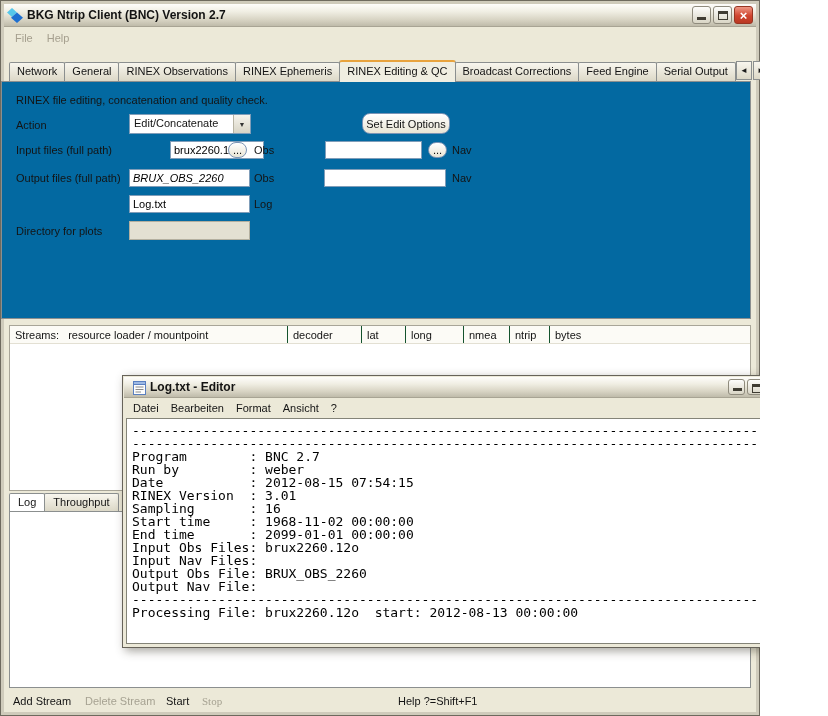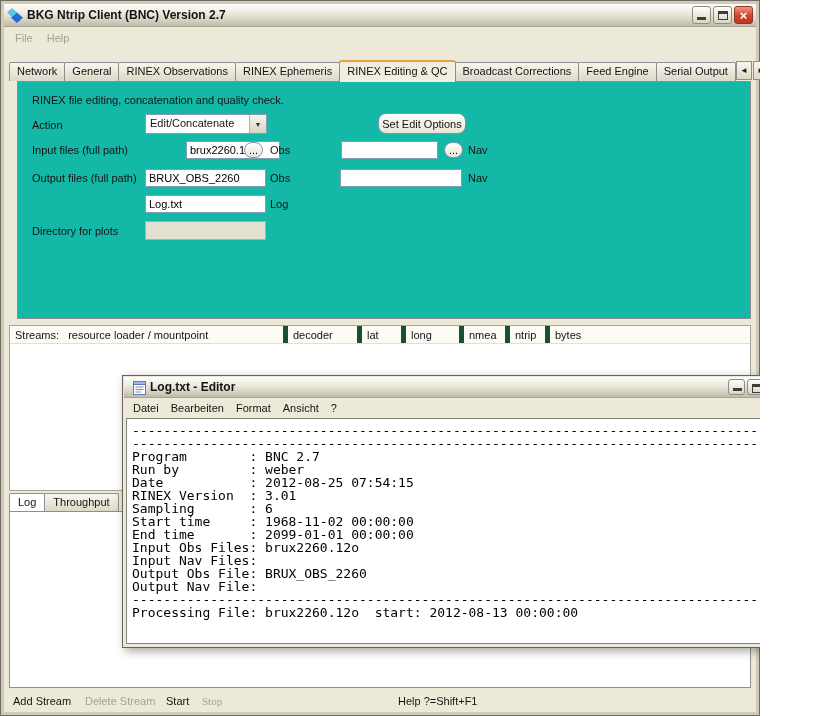--- a/index.html
+++ b/index.html
@@ -49,37 +49,37 @@
     border-radius: 3px 3px 0 0; position: relative; z-index: 5; margin-bottom: -1px;
   }
   .tabscroll { margin-left: auto; display: flex; margin-bottom: 1px; }
   .tsbtn {
     width: 16px; height: 19px; border: 1px solid #8b8f8f; margin-left: 1px;
     background: linear-gradient(#f8f6ee, #dcd8c7);
     display: flex; align-items: center; justify-content: center; font-size: 8px; color: #1c1c1c;
   }
 
   
-  .tabpane { position: absolute; left: 16px; right: 8px; top: 80px; height: 238px; border: 1px solid #8b8f8f; background: #14b8a6; z-index: 2; }
+  .tabpane { position: absolute; left: 0; right: 8px; top: 80px; height: 238px; border: 1px solid #8b8f8f; background: #0369a1; z-index: 2; }
   .lbl { position: absolute; font-size: 11px; white-space: nowrap; }
   .txt { position: absolute; border: 1px solid var(--field-border-blue,#7f9db9); background: #fff; font: 11px "Liberation Sans", sans-serif; padding: 1px 3px; }
   .txt.disabledfield { background: #e3e0d2; border-color: #b3af9f; }
   .btn {
     position: absolute; border: 1px solid #7b94b5; border-radius: 8px;
     background: linear-gradient(#ffffff, #e9e5d5); font: 11px "Liberation Sans", sans-serif;
     display: flex; align-items: center; justify-content: center; color: #141414;
   }
   .combo { position: absolute; border: 1px solid var(--field-border-blue,#7f9db9); background: #fff; display: flex; align-items: stretch; }
   .combo-text { flex: 1; font-size: 11px; padding: 2px 4px; white-space: nowrap; overflow: hidden; }
   .combo-arrow { width: 17px; border-left: 1px solid #b7b3a3; background: linear-gradient(#f6f4ed, #d8d4c5); display: flex; align-items: center; justify-content: center; font-size: 7px; color: #333; }
 
   
   .streams { position: absolute; left: 8px; right: 8px; top: 324px; height: 166px; border: 1px solid #a8a598; background: #fff; }
   .shead { display: flex; height: 18px; align-items: center; background: #fcfbf6; border-bottom: 1px solid #e3e0d3; font-size: 11px; }
-  .scol { height: 100%; display: flex; align-items: center; padding: 0 5px; border-right: 5px solid #14532d; white-space: pre; }
+  .scol { height: 100%; display: flex; align-items: center; padding: 0 5px; border-right: 1px solid #14532d; white-space: pre; }
   .c0 { width: 278px; } .c1 { width: 74px; } .c2 { width: 44px; } .c3 { width: 58px; }
   .c4 { width: 46px; } .c5 { width: 40px; } .c6 { flex: 1; border-right: none; }
   .sbody { position: absolute; top: 18px; left: 0; right: 0; bottom: 0; background: #fff; }
 
   
   .bottomtabs { position: absolute; left: 8px; top: 492px; height: 18px; display: flex; align-items: flex-end; }
   .btab {
     height: 18px; line-height: 16px; padding: 0 8px; font-size: 11px;
     background: linear-gradient(#f8f6ee, #dcd8c7); border: 1px solid #8b8f8f; border-bottom: none;
     border-radius: 2px 2px 0 0; margin-right: -1px;
@@ -167,21 +167,21 @@
 
       <div class="lbl" style="left:14px; top:62px;">Input files (full path)</div>
       <input class="txt" style="left: 127px; top: 59px; width: 94px; height: 18px; margin-left: 41px;" value="brux2260.12o">
       <button class="btn" style="left:226px; top:60px; width:19px; height:16px;">...</button>
       <div class="lbl" style="left:252px; top:62px;">Obs</div>
       <input class="txt" style="left: 323px; top: 59px; width: 97px; height: 18px;" value="">
       <button class="btn" style="left:426px; top:60px; width:19px; height:16px;">...</button>
       <div class="lbl" style="left:450px; top:62px;">Nav</div>
 
       <div class="lbl" style="left:14px; top:90px;">Output files (full path)</div>
-      <input class="txt" style="left: 127px; top: 87px; width: 121px; height: 18px;" value="BRUX_OBS_2260">
+      <input class="txt" style="left: 127px; top: 87px; width: 121px; height: 18px; font-style: italic;" value="BRUX_OBS_2260">
       <div class="lbl" style="left:252px; top:90px;">Obs</div>
       <input class="txt" style="left: 322px; top: 87px; width: 122px; height: 18px;" value="">
       <div class="lbl" style="left:450px; top:90px;">Nav</div>
 
       <input class="txt" style="left: 127px; top: 113px; width: 121px; height: 18px;" value="Log.txt">
       <div class="lbl" style="left:252px; top:116px;">Log</div>
 
       <div class="lbl" style="left:14px; top:143px;">Directory for plots</div>
       <input class="txt disabledfield" disabled="" style="left: 127px; top: 139px; width: 121px; height: 19px;" value="">
     </div>
@@ -245,23 +245,23 @@
       <span class="emitem">Format</span>
       <span class="emitem">Ansicht</span>
       <span class="emitem">?</span>
     </div>
 
     <div class="etext">
       <div class="tline">--------------------------------------------------------------------------------</div>
       <div class="tline">--------------------------------------------------------------------------------</div>
       <div class="tline">Program        : BNC 2.7</div>
       <div class="tline">Run by         : weber</div>
-      <div class="tline">Date           : 2012-08-25 07:54:15</div>
+      <div class="tline">Date           : 2012-08-15 07:54:15</div>
       <div class="tline">RINEX Version  : 3.01</div>
-      <div class="tline">Sampling       : 6</div>
+      <div class="tline">Sampling       : 16</div>
       <div class="tline">Start time     : 1968-11-02 00:00:00</div>
       <div class="tline">End time       : 2099-01-01 00:00:00</div>
       <div class="tline">Input Obs Files: brux2260.12o</div>
       <div class="tline">Input Nav Files: </div>
       <div class="tline">Output Obs File: BRUX_OBS_2260</div>
       <div class="tline">Output Nav File: </div>
       <div class="tline">--------------------------------------------------------------------------------</div>
       <div class="tline">Processing File: brux2260.12o  start: 2012-08-13 00:00:00</div>
 
       <div class="escroll">

